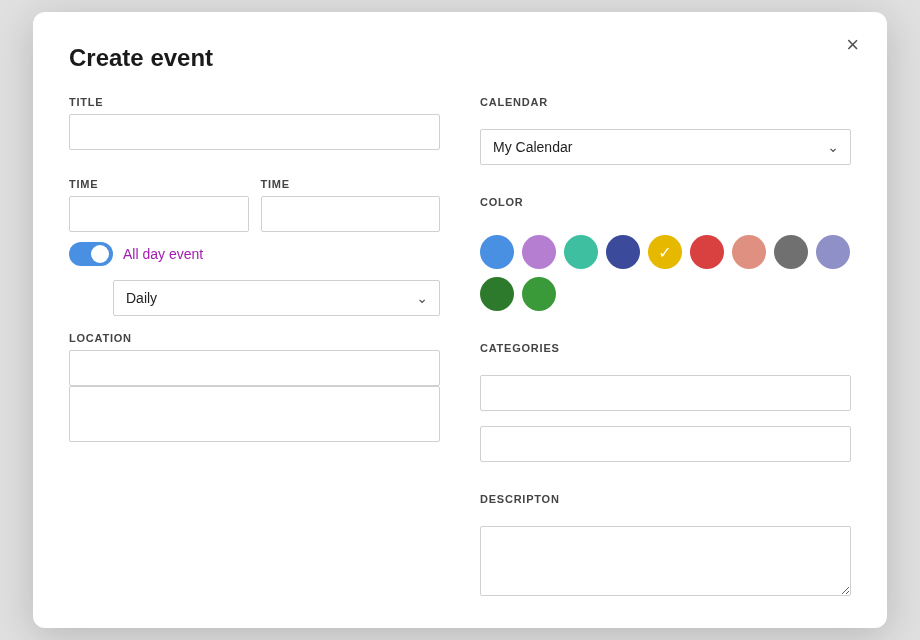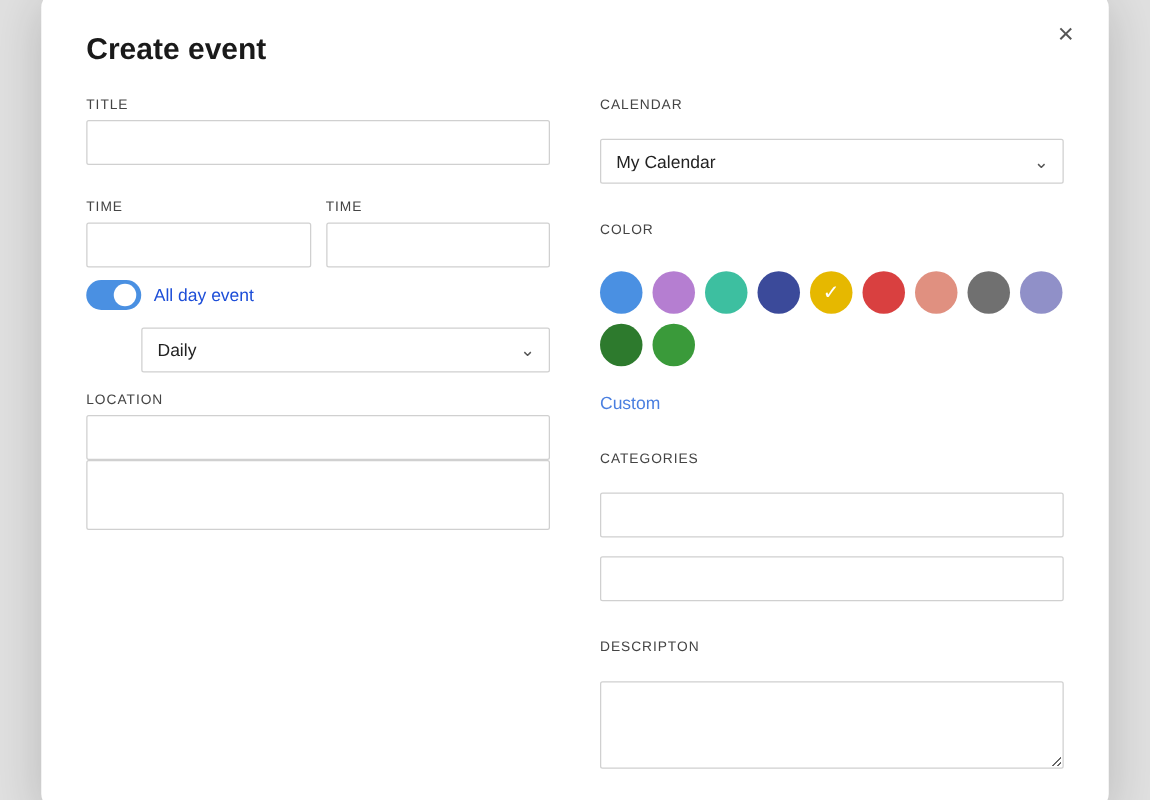--- a/index.html
+++ b/index.html
@@ -40,21 +40,21 @@
     }
     .form-layout {
       display: grid;
       grid-template-columns: 1fr 1fr;
       gap: 0 40px;
     }
     .left-col { display: flex; flex-direction: column; gap: 0; }
     .right-col { display: flex; flex-direction: column; gap: 15px; }
     .field-label {
       font-size: 11px;
-      font-weight: 400;
+      font-weight: 700;
       letter-spacing: 0.07em;
       color: #444;
       margin-bottom: 6px;
       margin-top: 16px;
       text-transform: uppercase;
     }
     .field-label:first-child { margin-top: 0; }
     input[type="text"], select, textarea {
       border: 1.5px solid #d0d0d0;
       border-radius: 2px;
@@ -118,21 +118,21 @@
       height: 18px;
       width: 18px;
       left: 22px;
       bottom: 3px;
       background: white;
       border-radius: 50%;
       transition: .3s;
     }
     .allday-label {
       font-size: 14px;
-      color: #1d4ed8;
+      color: #a21caf;
     }
     .repeat-wrapper {
       margin-top: 4px;
       margin-left: 44px;
     }
     
     .color-swatches {
       display: flex;
       flex-wrap: wrap;
       gap: 8px;
@@ -235,21 +235,20 @@
         <div class="swatch" style="background:#3dbfa0;"></div>
         <div class="swatch" style="background:#3b4a9a;"></div>
         <div class="swatch" style="background:#e6b800;">✓</div>
         <div class="swatch" style="background:#d94040;"></div>
         <div class="swatch" style="background:#e09080;"></div>
         <div class="swatch" style="background:#707070;"></div>
         <div class="swatch" style="background:#9090c8;"></div>
         <div class="swatch" style="background:#2d7a2d;"></div>
         <div class="swatch" style="background:#3a9a3a;"></div>
       </div>
-      <a class="custom-link">Custom</a>
 
       <div class="field-label">CATEGORIES</div>
       <input type="text" placeholder="" style="">
 
       <input type="text" placeholder="" style="">
 
       <div class="field-label">DESCRIPTON</div>
       <textarea placeholder="" style=""></textarea>
     </div>
   </div>

